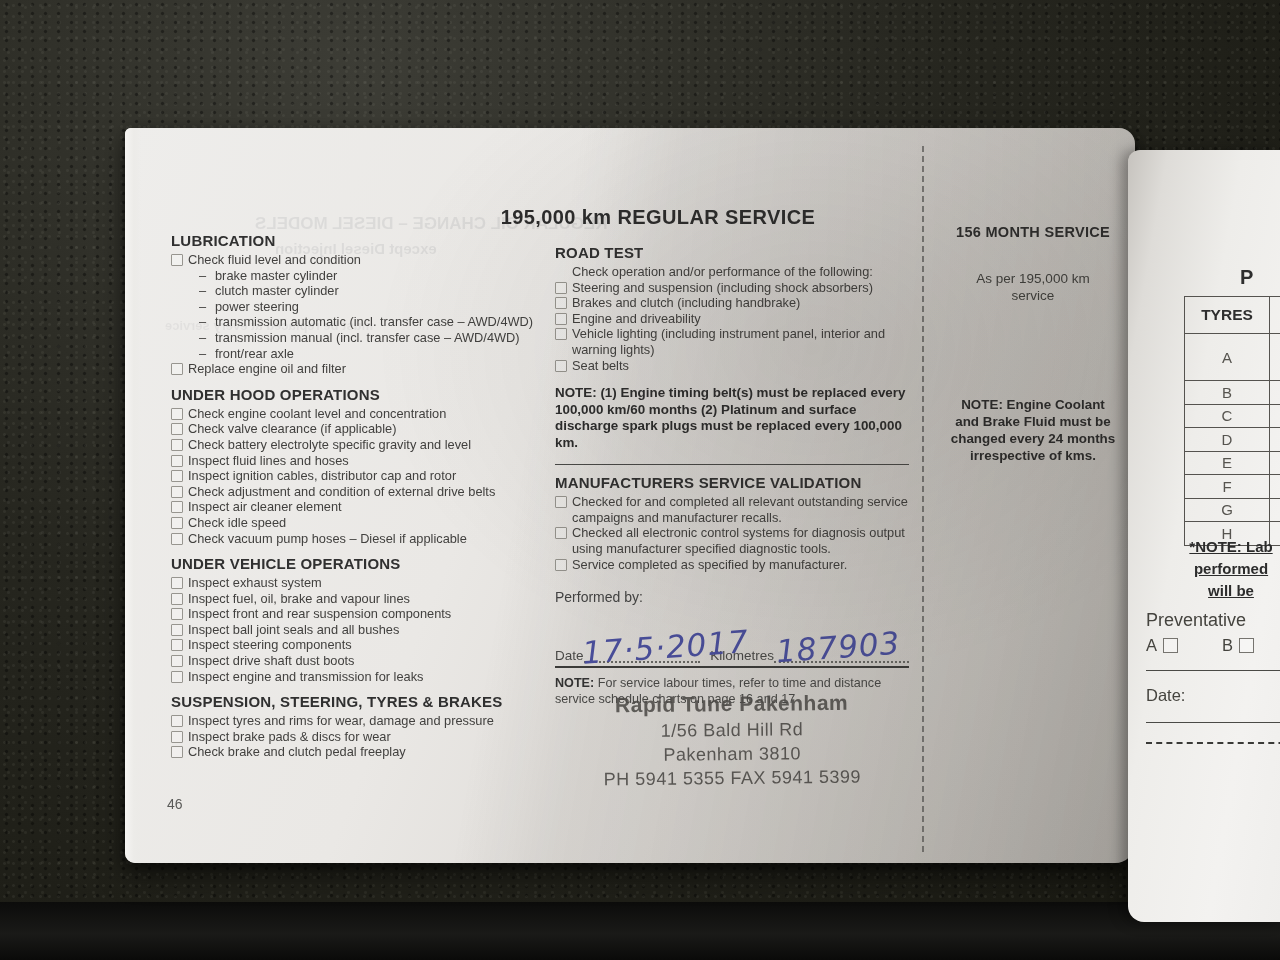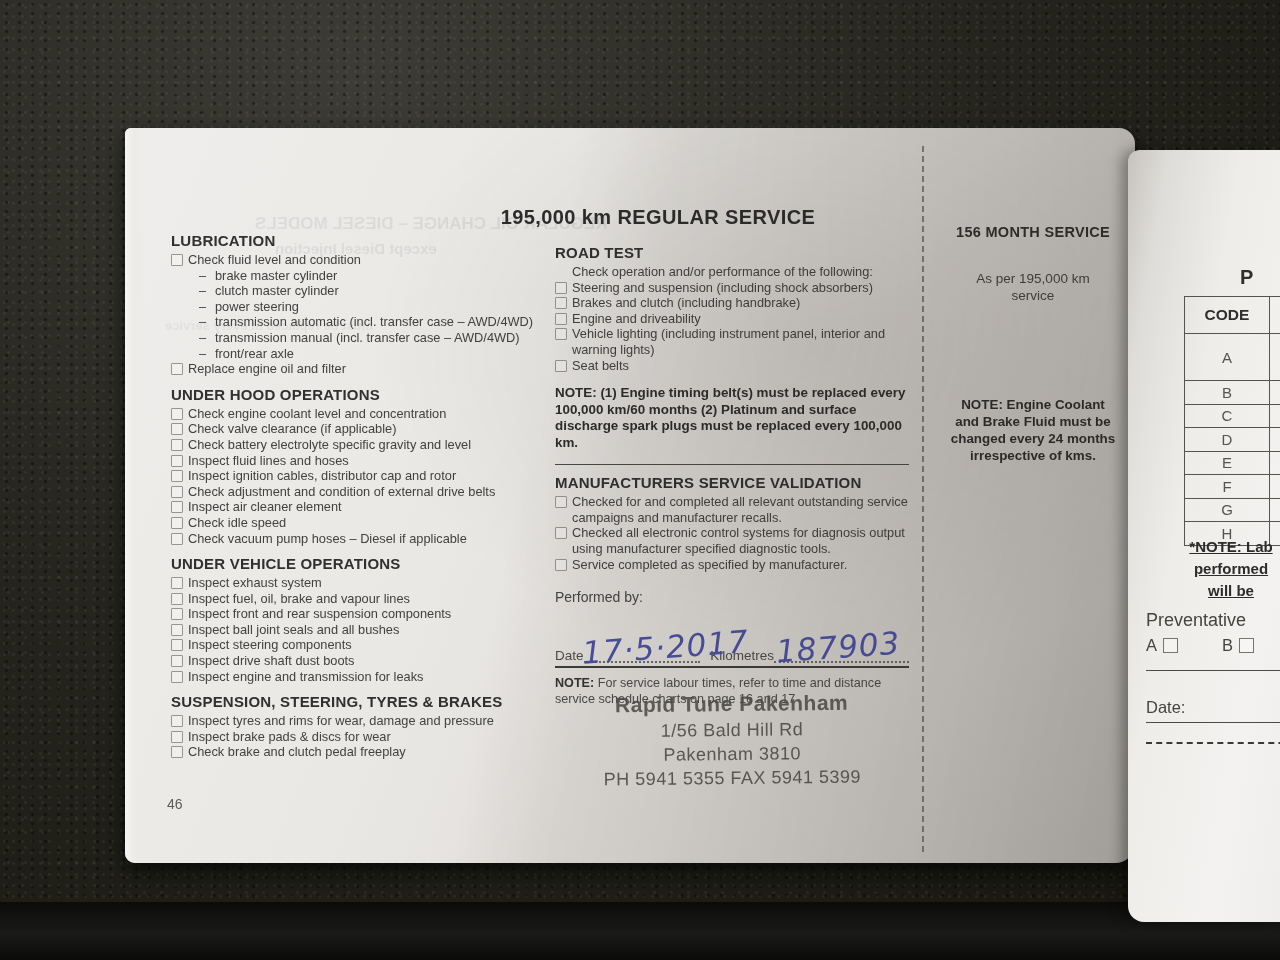--- a/index.html
+++ b/index.html
@@ -106,21 +106,21 @@
   .trow.tall{height:46px;}
   .trow.norm{height:22.5px;}
   .rp-note{position:absolute;left:38px;top:386px;width:130px;text-align:center;
     font-weight:bold;font-size:15px;line-height:22px;color:#2c2c2c;}
   .rp-note div{text-decoration:underline;}
   .rp-prev{position:absolute;left:18px;top:460px;font-size:18px;color:#45443f;}
   .rp-checks{position:absolute;left:18px;top:486px;display:flex;align-items:center;
     font-size:16.5px;color:#45443f;gap:6px;}
   .rp-checks .cbox{width:13px;height:13px;border:1.6px solid #76746f;margin-right:38px;background:rgba(255,255,255,0.3);}
   .rp-line{position:absolute;left:18px;width:220px;border-top:1.6px solid #4a4a46;}
-  .rp-date{position:absolute;left:18px;top:536px;font-size:16.5px;color:#45443f;margin-top:12px;}
+  .rp-date{position:absolute;left:18px;top:536px;font-size:16.5px;color:#45443f;}
   .rp-dash{position:absolute;left:18px;top:592px;width:220px;border-top:2.5px dashed #3a3a37;}
 </style>
 </head>
 <body>
 
 <div class="stage">
   <div class="floor-band"></div>
 
   <div class="page-left">
     <div class="ghost g1">REGULAR OIL CHANGE – DIESEL MODELS</div>
@@ -226,21 +226,21 @@
       <div class="ms-note">NOTE: Engine Coolant and Brake Fluid must be changed every 24 months irrespective of kms.</div>
     </div>
 
     <div class="pagenum">46</div>
   </div>
 
   <div class="page-right">
     <div class="rp-head">P</div>
     <div class="rp-table">
         <div class="trow thead">
-          <div class="tcell">CODE</div>
+          <div class="tcell">TYRES</div>
         </div>
         <div class="trow tall">
           <div class="tcell">A</div>
         </div>
         <div class="trow norm">
           <div class="tcell">B</div>
         </div>
         <div class="trow norm">
           <div class="tcell">C</div>
         </div>

